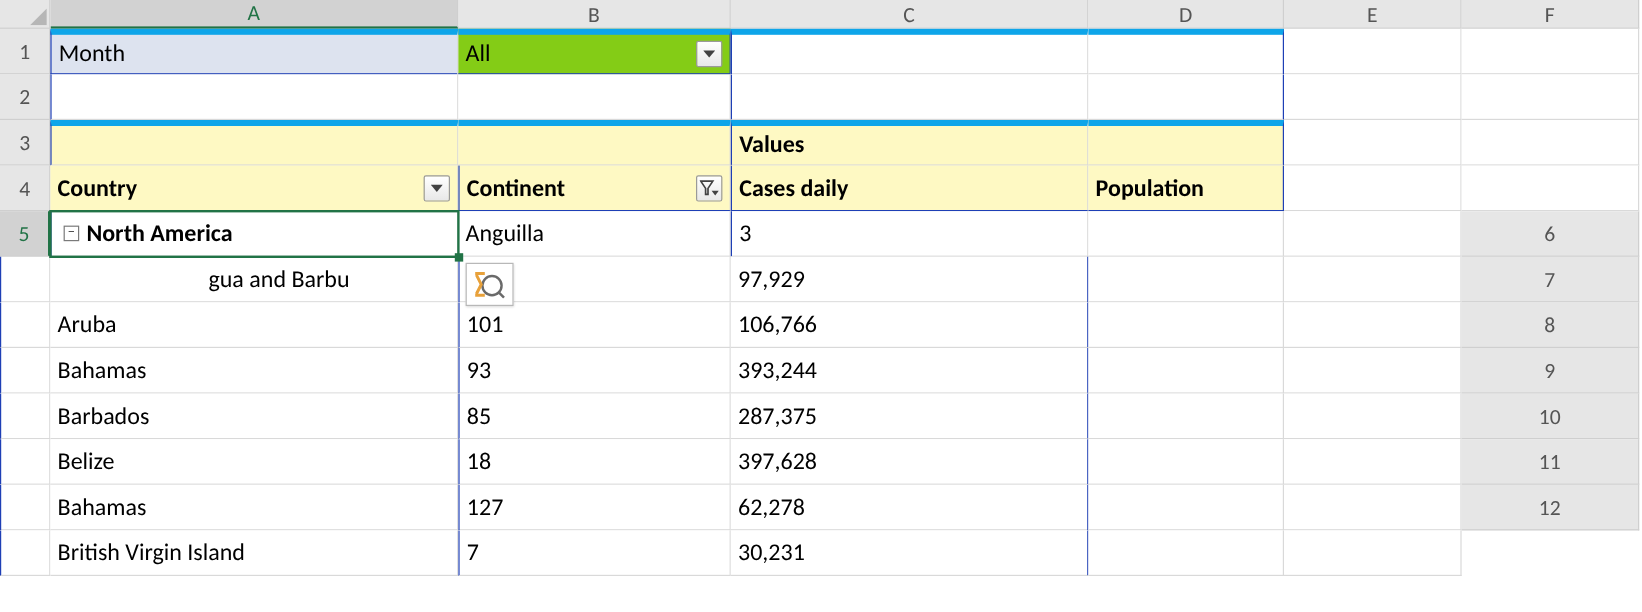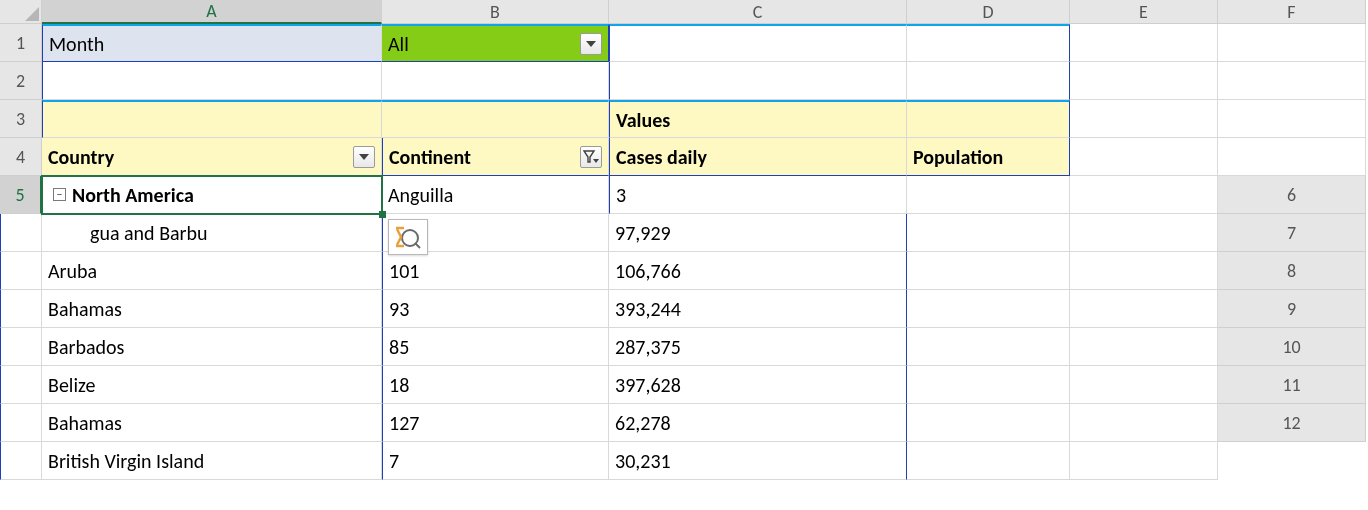--- a/index.html
+++ b/index.html
@@ -72,21 +72,21 @@
     white-space: nowrap;
     position: relative;
     background: #fff;
   }
   .num { justify-content: flex-start; }
   .row-h { height: 38px; } 
   
   .pv-filter-bg { background: #dde3ef; }
   .pv-header-bg { background: #fef9c3; font-weight: bold; }
   .pv-blue-b  { border-bottom: 1px solid #1e3fb5; }
-  .pv-blue-t  { border-top: 2px solid #0ea5e9; }
+  .pv-blue-t  { border-top: 5px solid #0ea5e9; }
   .pv-blue-l  { border-left: 1px solid #1e3fb5; }
   .pv-blue-r  { border-right: 1px solid #1e3fb5; }
   .bold { font-weight: bold; }
   .dropdown-btn {
     width: 22px; height: 22px;
     border: 1px solid #9a9a9a;
     background: linear-gradient(#ffffff,#e8e8e8);
     margin-left: auto;
     display: flex; align-items: center; justify-content: center;
     border-radius: 2px;
@@ -231,21 +231,21 @@
       <span>Anguilla</span>
     </div>
     <div class="cell row-h num pv-blue-l">
       <span>3</span>
     </div>
     <div class="cell row-h"></div>
     <div class="cell row-h"></div>
 
     <div class="rowhdr row-h">6</div>
     <div class="cell row-h pv-blue-l"></div>
-    <div class="cell row-h overflow-vis" style="padding-left:48px;">
+    <div class="cell row-h overflow-vis" style="padding-left:48px;justify-content:center;">
       <span>gua and Barbu</span>
     </div>
     <div class="cell row-h num pv-blue-l">
       <span>25</span>
     </div>
     <div class="cell row-h num pv-blue-r">
       <span>97,929</span>
     </div>
     <div class="cell row-h"></div>
     <div class="cell row-h"></div>

